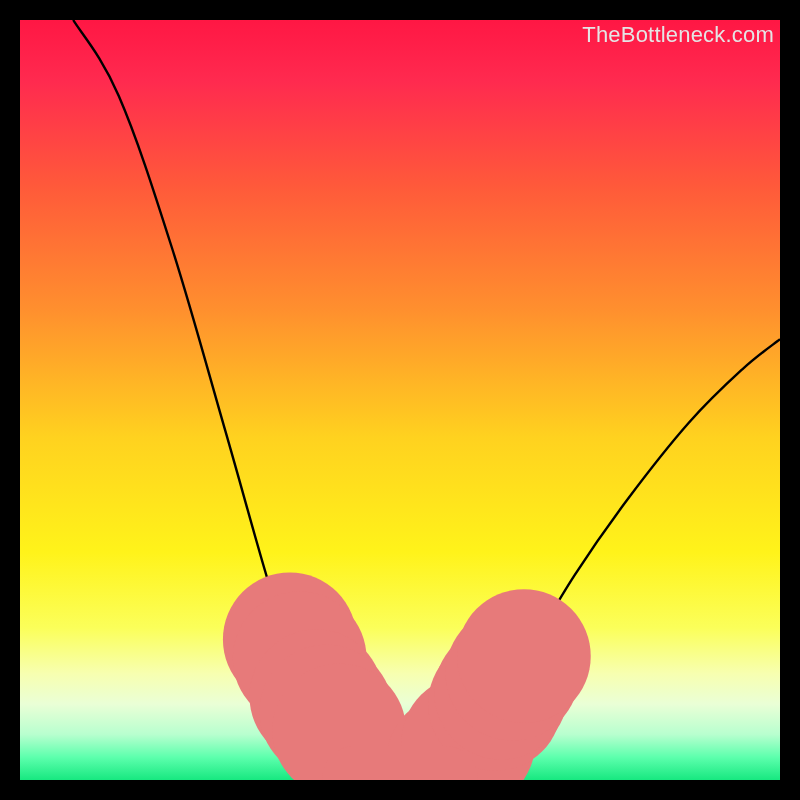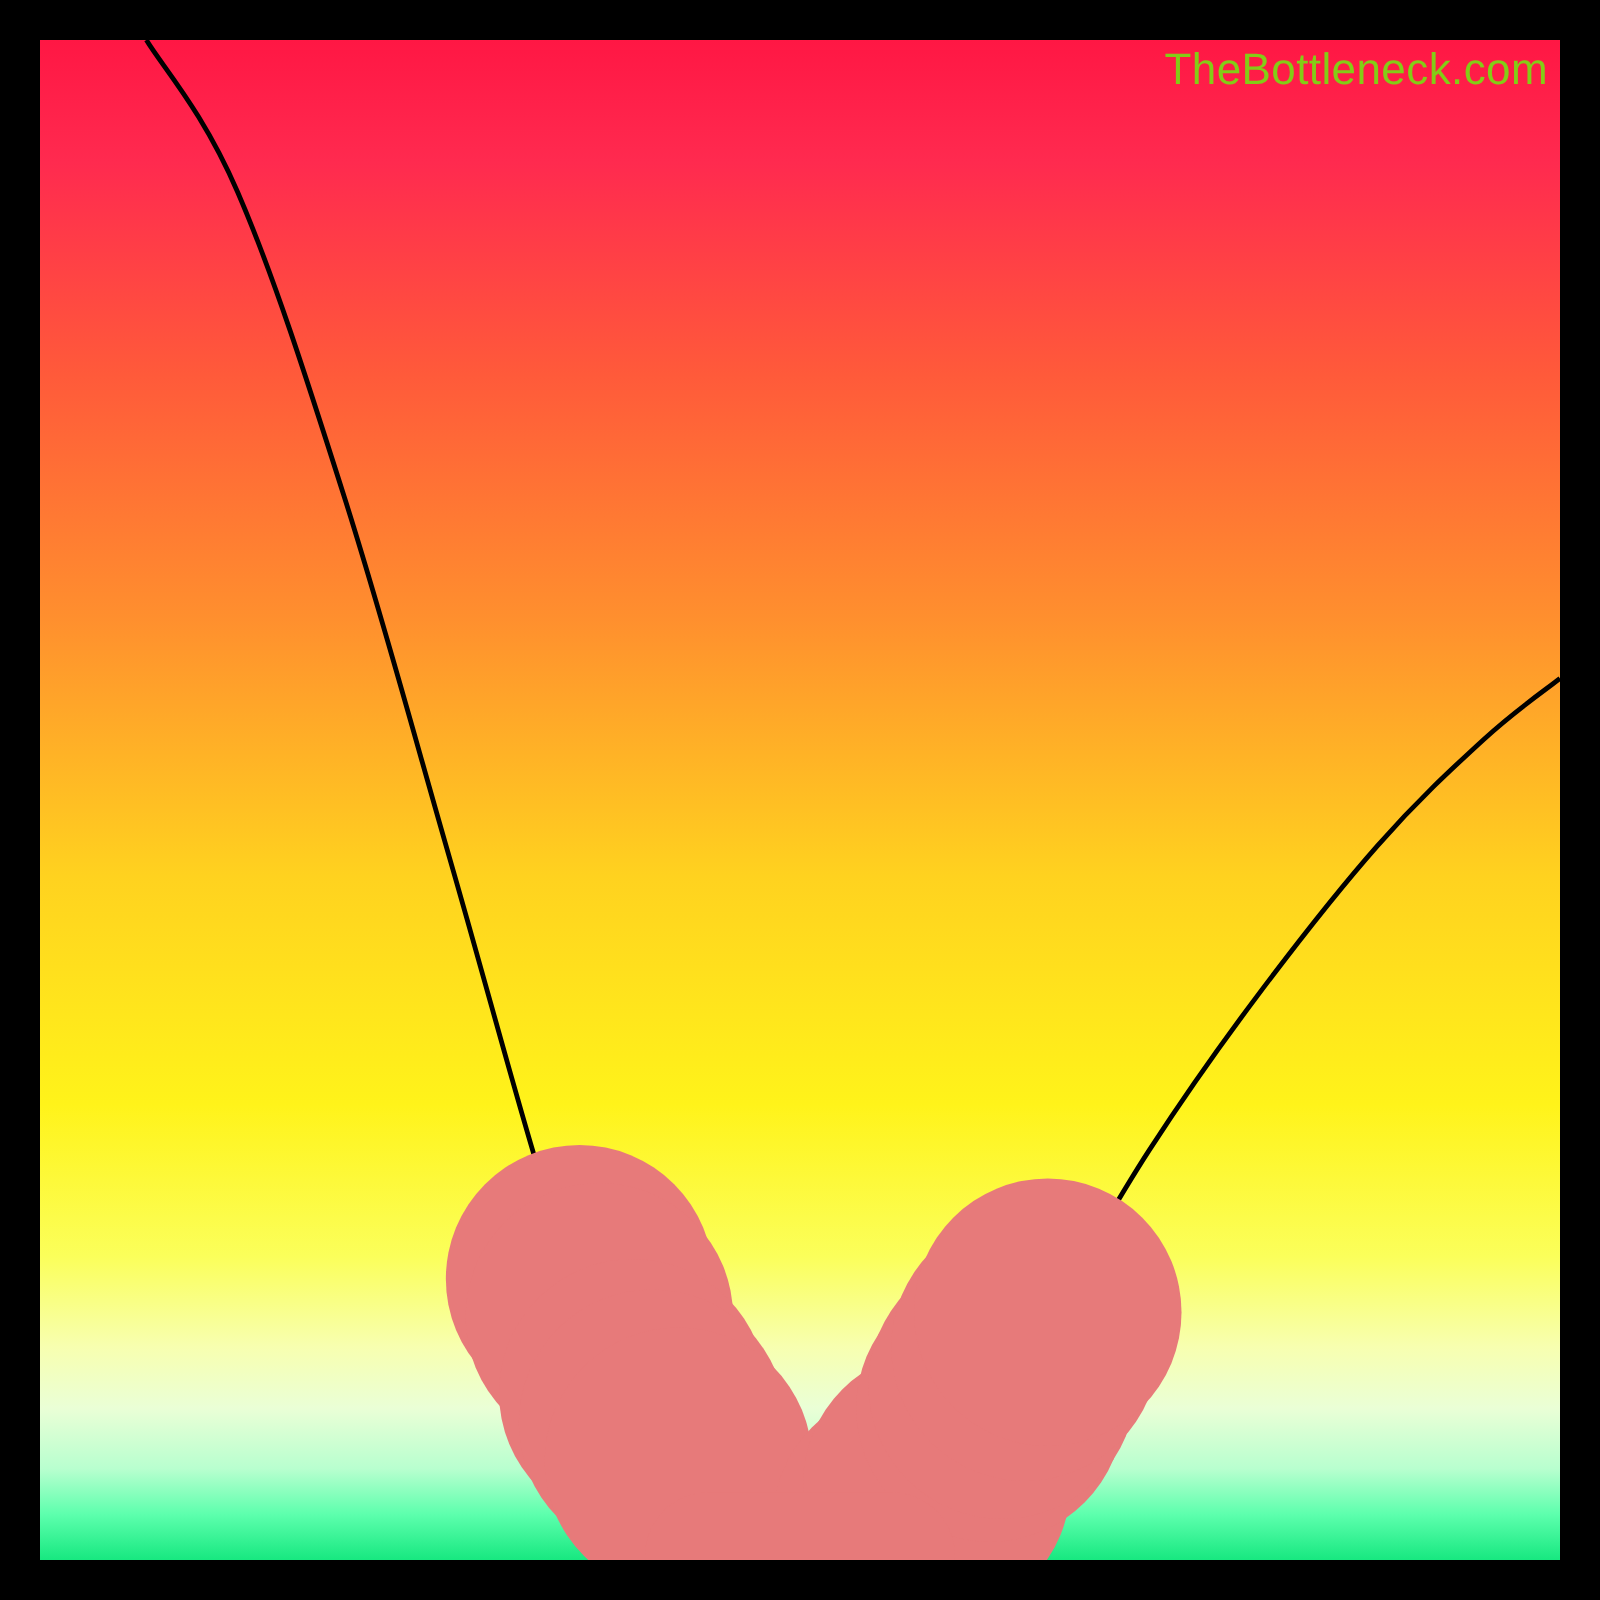--- a/index.html
+++ b/index.html
@@ -25,21 +25,21 @@
     overflow: hidden;
   }
   .gradient-bg {
     position: absolute;
     inset: 0;
   }
   .watermark {
     position: absolute;
     top: 2px;
     right: 6px;
-    color: #84cc16;
+    color: #e5e5e5;
     font-size: 22px;
     font-weight: 500;
     letter-spacing: 0.2px;
     user-select: none;
   }
   svg.curve {
     position: absolute;
     inset: 0;
     width: 760px;
     height: 760px;

